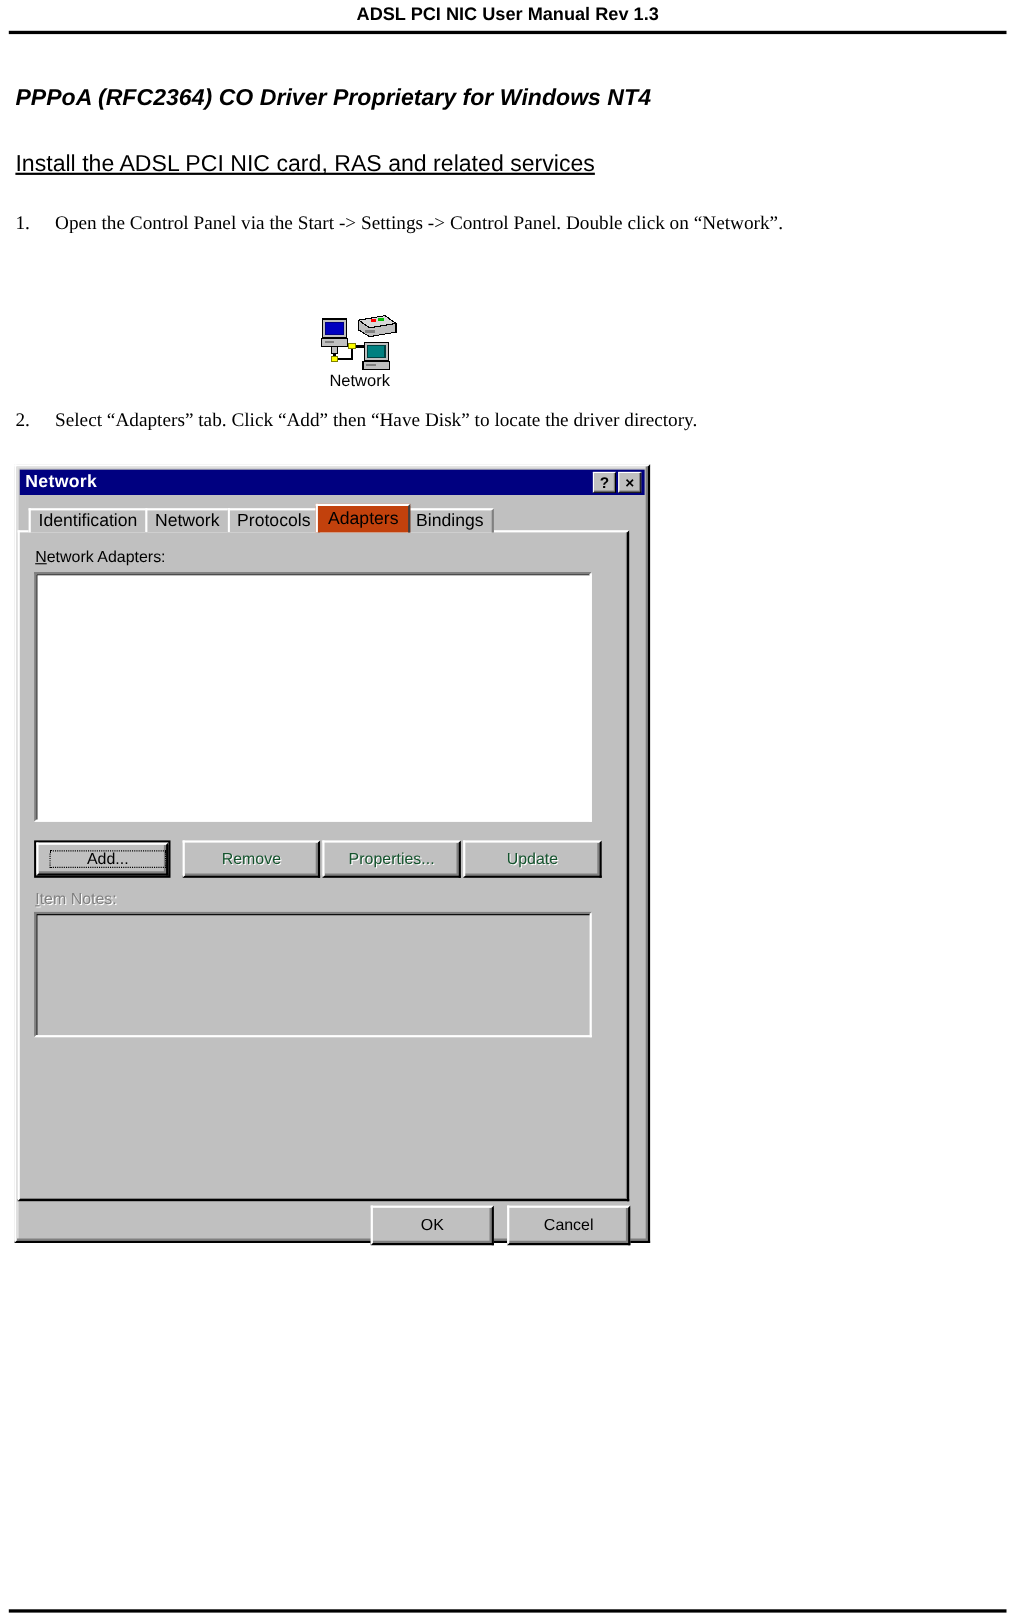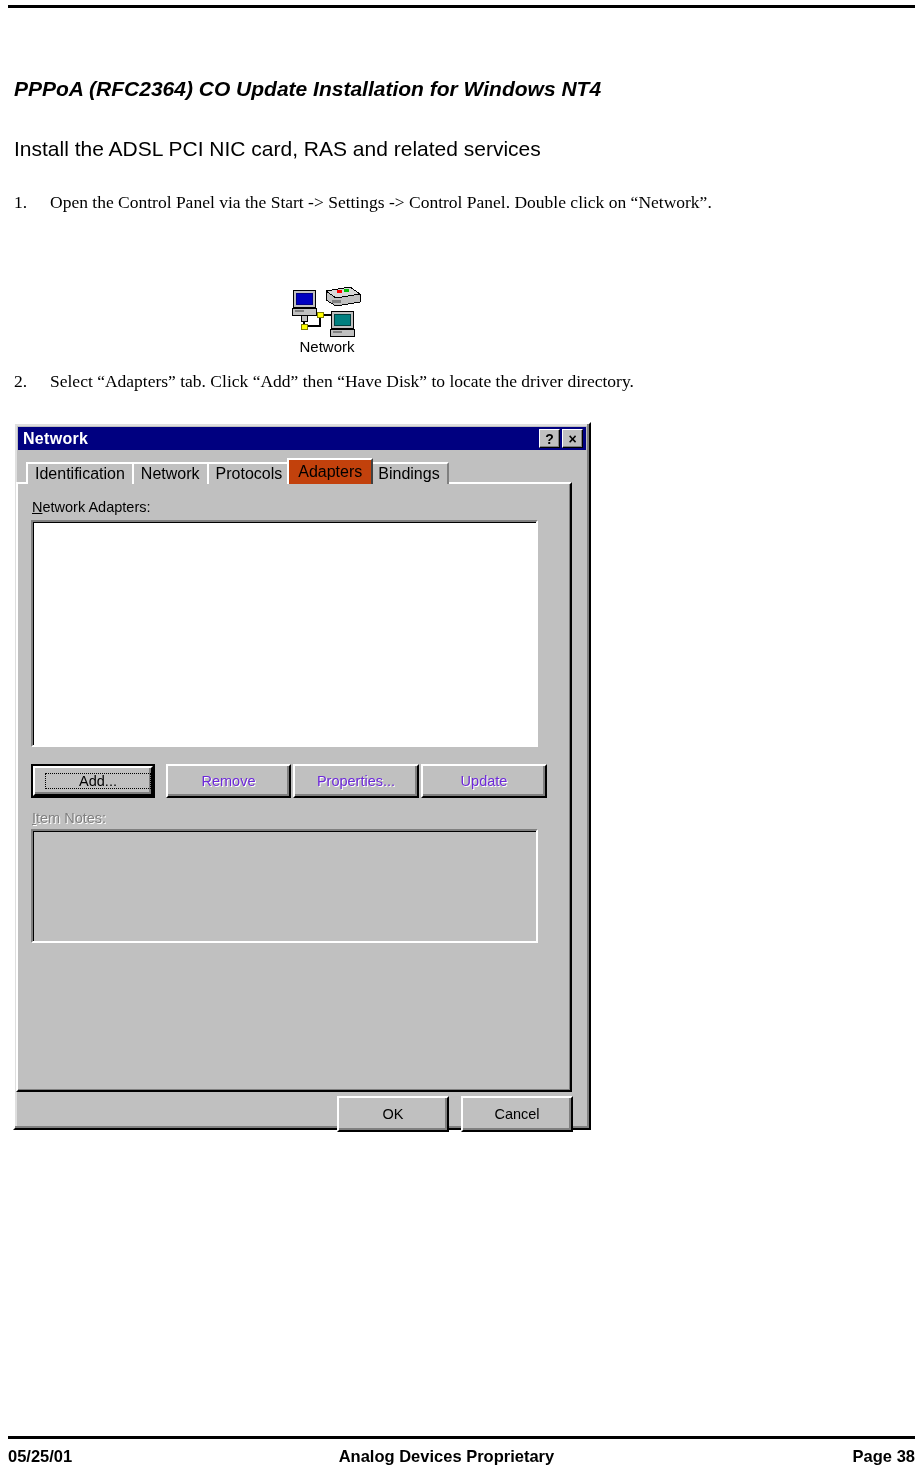--- a/index.html
+++ b/index.html
@@ -50,20 +50,21 @@
     padding: 14px 0 0 0;
     line-height: 1.2;
   }
   h2.doc-h2 {
     font-family: "Liberation Sans", sans-serif;
     font-weight: normal;
     font-size: 21px;
     margin: 0;
     padding: 35px 0 0 0;
     line-height: 1.2;
+    text-decoration: underline;
   }
   p.doc-p {
     font-family: "Liberation Serif", serif;
     font-size: 17.5px;
     margin: 0;
     padding: 34px 0 0 0;
     line-height: 1.25;
   }
   .numlist-item {
     font-family: "Liberation Serif", serif;
@@ -237,21 +238,21 @@
     box-shadow: inset -2px -2px 0 #808080;
     display: flex;
     align-items: center;
     justify-content: center;
     font-family: "Liberation Sans", sans-serif;
     font-size: 14.5px;
     color: #000;
     line-height: 1;
   }
   .btn.disabled {
-    color: #6d28d9;
+    color: #14532d;
     text-shadow: 1px 1px 0 #ffffff;
   }
   .btn.default {
     border: 2px solid #000000;
   }
   .btn.default .btn-inner {
     width: 100%;
     height: 100%;
     border-top: 2px solid #ffffff;
     border-left: 2px solid #ffffff;
@@ -288,25 +289,26 @@
     font-weight: bold;
     font-size: 16.5px;
     padding-top: 8px;
   }
   .pf-center { position: relative; left: -16px; }
 </style>
 </head>
 <body>
 
 <div class="page-header">
+  <div class="page-header-title">ADSL PCI NIC User Manual Rev 1.3</div>
   <div class="page-header-rule"></div>
 </div>
 
 <div class="content">
-  <h1 class="doc-h1">PPPoA (RFC2364) CO Update Installation for Windows NT4</h1>
+  <h1 class="doc-h1">PPPoA (RFC2364) CO Driver Proprietary for Windows NT4</h1>
   <h2 class="doc-h2">Install the ADSL PCI NIC card, RAS and related services</h2>
 
   <div class="numlist-item">
     <span class="numlist-num">1.</span>
     <span class="numlist-text">Open the Control Panel via the Start -&gt; Settings -&gt; Control Panel.  Double click on “Network”.</span>
   </div>
 </div>
 
 <div class="network-icon-wrap">
   <div class="nic-graphic">
@@ -388,18 +390,13 @@
 
     <div class="sunken-box notesbox" style="left:13px; top:345px; width:507px; height:114px;"></div>
   </div>
 
   <div class="btn" style="left:322px; top:672px; width:112px; height:36px;">OK</div>
   <div class="btn" style="left:446px; top:672px; width:112px; height:36px;">Cancel</div>
 </div>
 
 <div class="page-footer">
   <div class="page-footer-rule"></div>
-  <div class="page-footer-row">
-    <span>05/25/01</span>
-    <span class="pf-center">Analog Devices Proprietary</span>
-    <span>Page 38</span>
-  </div>
 </div>
 
 </body></html>

